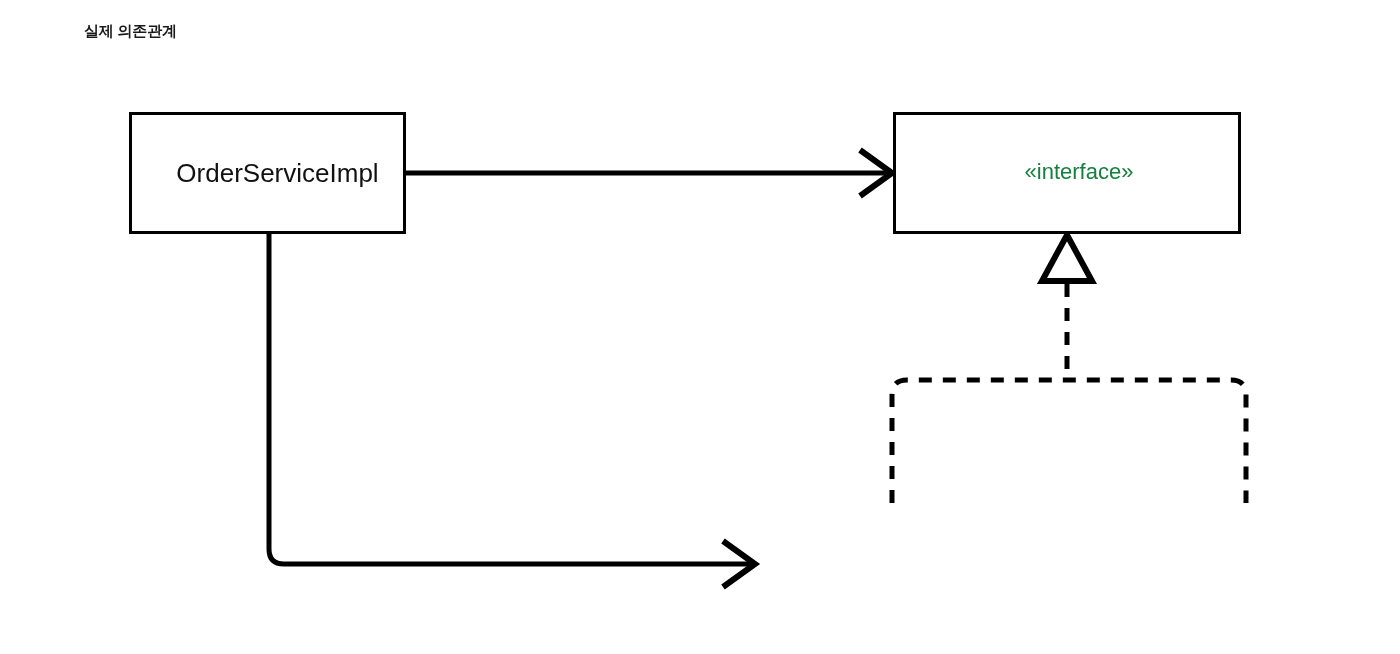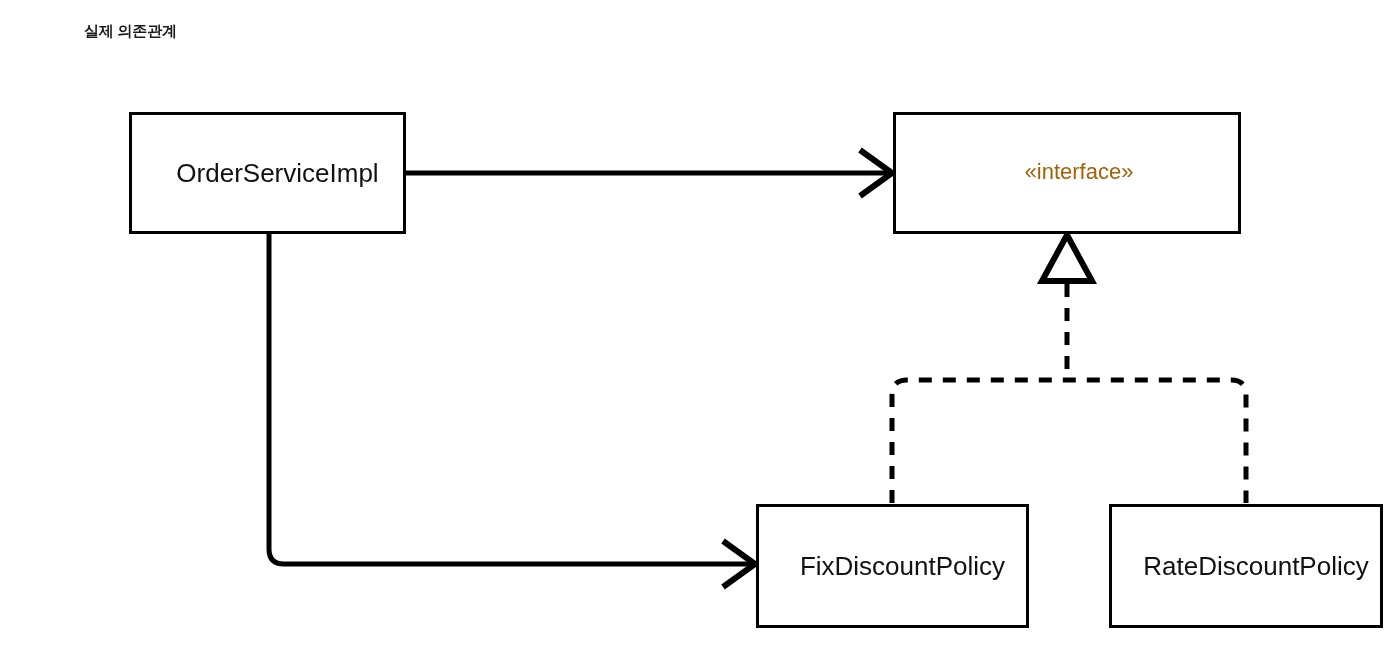--- a/index.html
+++ b/index.html
@@ -50,21 +50,21 @@
     line-height: 1.18;
   }
   .class-name {
     font-size: 26px;
     color: #111111;
     white-space: nowrap;
     margin-left: 20px;
   }
   .stereotype {
     font-size: 22px;
-    color: #a16207;
+    color: #15803d;
     white-space: nowrap;
     margin-bottom: 2px;
     margin-left: 24px;
   }
   .iface-name {
     font-size: 26px;
     font-weight: bold;
     color: #050505;
     white-space: nowrap;
   }
@@ -124,21 +124,15 @@
   </svg>
 
   <div class="class-box" id="box-order-service-impl">
     <span class="class-name">OrderServiceImpl</span>
   </div>
 
   <div class="class-box" id="box-discount-policy">
     <span class="stereotype">«interface»</span>
   </div>
 
-  <div class="class-box" id="box-fix-discount-policy">
-    <span class="class-name">FixDiscountPolicy</span>
-  </div>
 
-  <div class="class-box" id="box-rate-discount-policy">
-    <span class="class-name">RateDiscountPolicy</span>
-  </div>
 
 </div>
 
 </body></html>

